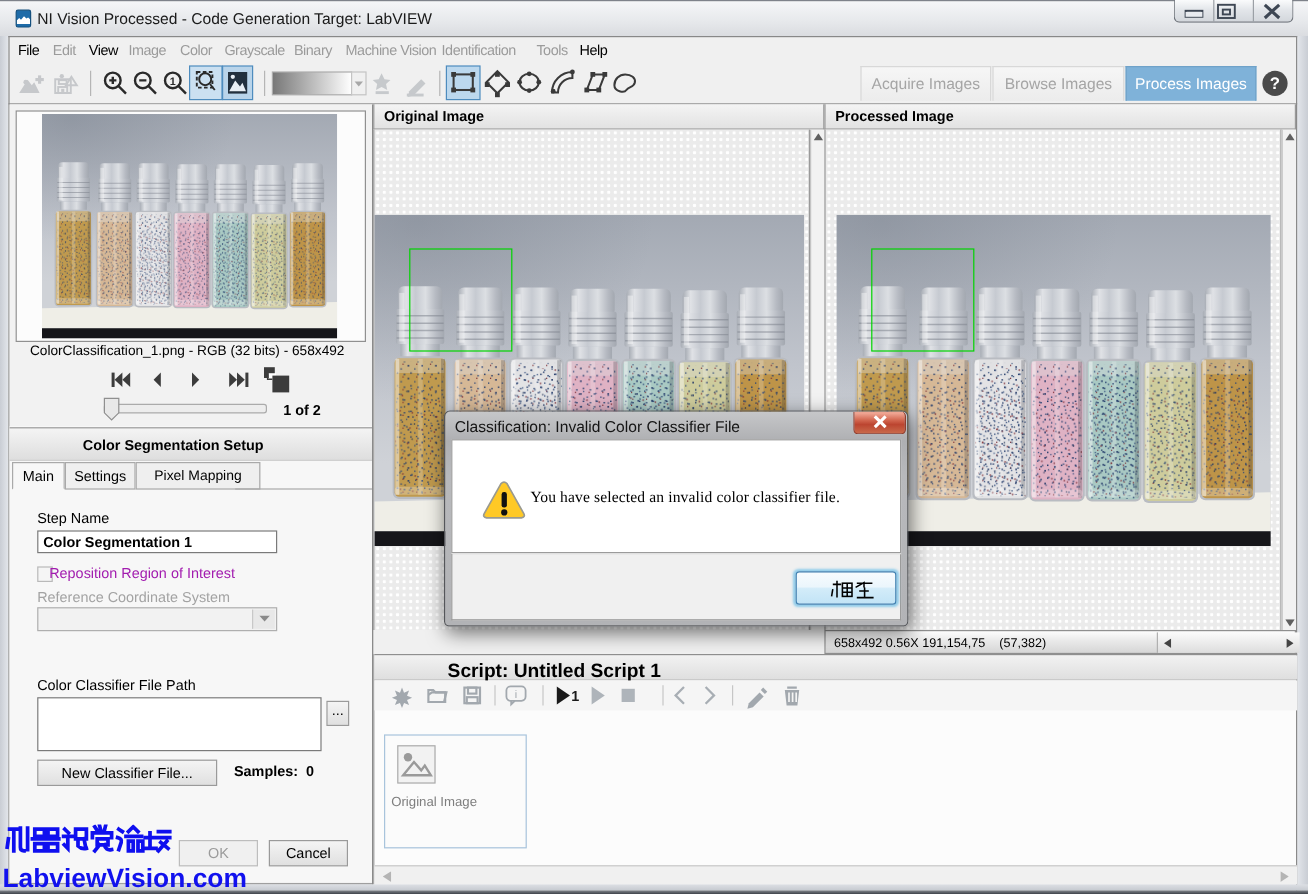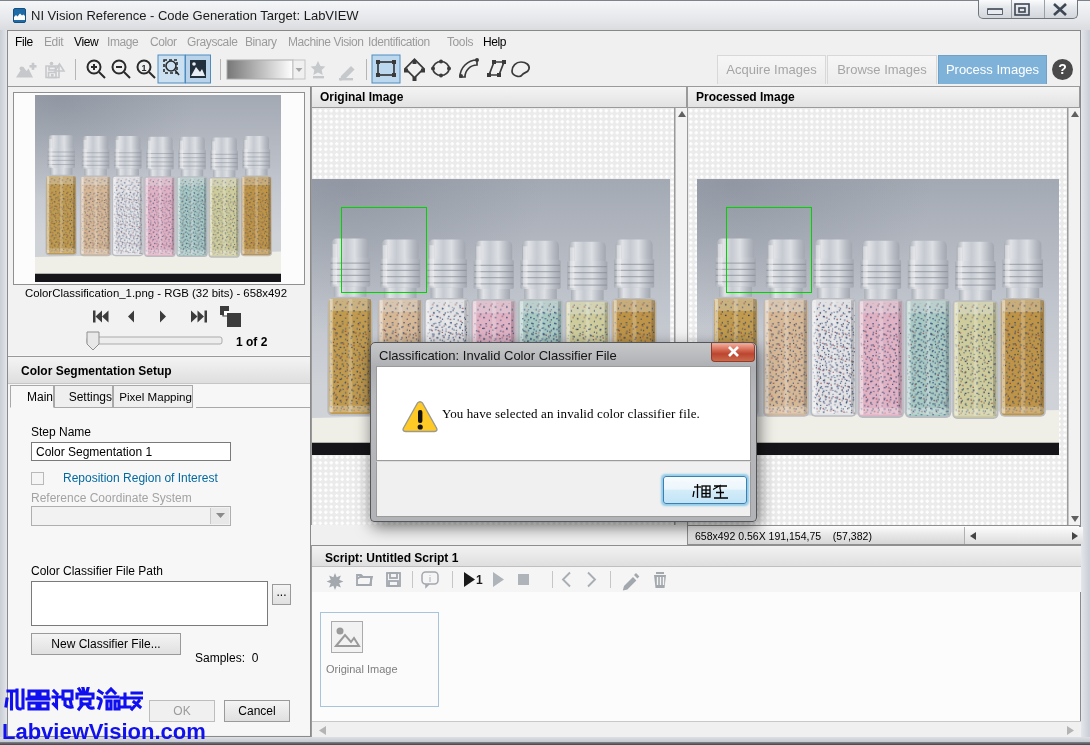--- a/index.html
+++ b/index.html
@@ -1,19 +1,19 @@
 <!DOCTYPE html>
 <html><head>
 <meta charset="utf-8">
 <style>
   html,body{margin:0;padding:0;}
   body{width:1090px;height:745px;overflow:hidden;font-family:"Liberation Sans",sans-serif;background:#fff;}
   #win{position:absolute;left:0;top:0;width:1090px;height:745px;background:#F0F0F0;}
   .abs{position:absolute;}
-  .bold{font-weight:bold;}
+  .bold{font-weight:bold;margin-left:48px;}
   
   #titlebar{left:0;top:0;width:1090px;height:30px;background:linear-gradient(#F5F6F8,#E6E8EB 60%,#DADCE0);border-top:1px solid #7E828A;box-sizing:border-box;}
   #titletext{left:31px;top:8px;font-size:13px;color:#1A1A1A;}
   #appicon{left:13px;top:8px;width:11px;height:13px;background:#1E6BA8;border-radius:2px;border:1px solid #15507E;}
   
   #capbtns{left:978px;top:0;width:100px;height:19px;background:linear-gradient(#FAFBFC,#E3E6EA 45%,#D3D7DC);border:1px solid #70757C;border-top:none;border-radius:0 0 5px 5px;box-sizing:border-box;}
   .capdiv{top:0;width:1px;height:18px;background:#9BA0A6;}
   
   #menubar{left:0;top:30px;width:1090px;height:22px;background:#F0F0F0;border-top:1px solid #888;box-sizing:border-box;font-size:12px;}
   .mi{top:4px;color:#000;letter-spacing:-0.4px;}
@@ -28,31 +28,31 @@
   #lframe{left:0;top:30px;width:8px;height:712px;background:linear-gradient(90deg,#C9CDD4,#E3E6EB);border-right:1px solid #8A8A8A;box-sizing:border-box;}
   #rframe{left:1080px;top:30px;width:10px;height:712px;background:linear-gradient(90deg,#E3E6EB,#C9CDD4);border-left:1px solid #8A8A8A;box-sizing:border-box;}
   #bstrip1{left:0;top:737px;width:1090px;height:5px;background:linear-gradient(#DCDFE4,#C6CAD0);}
   #bstrip2{left:0;top:742px;width:1090px;height:3px;background:linear-gradient(#82868C,#3F434A);}
   #leftpanel{left:8px;top:87px;width:303px;height:650px;background:#F2F2F2;border-right:1px solid #8A8A8A;border-bottom:1px solid #8A8A8A;box-sizing:border-box;}
   #thumbbox{left:5px;top:5px;width:292px;height:193px;background:#FCFCFC;border:1px solid #909090;box-sizing:border-box;}
   #caption{left:0px;top:200px;width:296px;text-align:center;font-size:11.4px;color:#000;}
   
   #setup{left:8px;top:355px;width:303px;height:380px;border-right:1px solid #8A8A8A;box-sizing:border-box;background:#F7F7F7;}
   #setuphdr{left:0;top:1px;width:302px;height:28px;background:linear-gradient(#F4F4F4,#DEDEDE);border-top:1px solid #999;border-bottom:1px solid #C6C6C6;box-sizing:border-box;font-size:12px;}
-  .stab{top:30px;height:23px;box-sizing:border-box;font-size:12px;text-align:right;line-height:22px;border:1px solid #A9A9A9;}
-  .field{box-sizing:border-box;background:#FFF;border:1px solid #7A7A7A;font-size:12px;}
+  .stab{top:30px;height:23px;box-sizing:border-box;font-size:12px;text-align:center;line-height:22px;border:1px solid #A9A9A9;}
+  .field{box-sizing:border-box;background:#FFF;border:1px solid #7A7A7A;font-size:12px;font-weight:bold;}
   .btn{box-sizing:border-box;background:linear-gradient(#F4F4F4,#E0E0E0);border:1px solid #9A9A9A;font-size:12px;text-align:center;}
   
   .imgpanel-hdr{top:87px;height:21px;background:linear-gradient(#F4F4F4,#E2E2E2);border:1px solid #9A9A9A;border-top:none;box-sizing:border-box;font-size:12px;line-height:20px;}
   .viewport{top:108px;height:417px;background-color:#EBEBEB;background-image:radial-gradient(circle,#FFF 1.4px,rgba(255,255,255,0) 1.6px);background-size:5.5px 5.5px;border-left:1px solid #9A9A9A;border-right:1px solid #9A9A9A;box-sizing:border-box;}
   .statusbar{top:525px;height:20px;background:linear-gradient(#FDFDFD,#E9E9E9 45%,#D6D6D6);border:1px solid #8F8F8F;box-sizing:border-box;font-size:10.5px;}
   .vscroll{top:108px;width:12px;height:417px;background:#F2F2F2;border-left:1px solid #C4C4C4;box-sizing:border-box;}
   
   #script{left:311px;top:545px;width:769px;height:192px;background:#FCFCFC;border-left:1px solid #9A9A9A;box-sizing:border-box;}
-  #scripthdr{left:0;top:0;width:769px;height:22px;background:linear-gradient(#F2F2F2,#DFDFDF);border-top:1px solid #8F8F8F;border-bottom:1px solid #BFBFBF;box-sizing:border-box;font-size:12px;}
+  #scripthdr{left:0;top:0;width:769px;height:22px;background:linear-gradient(#F2F2F2,#DFDFDF);border-top:1px solid #8F8F8F;border-bottom:1px solid #BFBFBF;box-sizing:border-box;font-size:16px;}
   #scripttools{left:0;top:22px;width:769px;height:25px;background:#F5F5F5;}
   #scrollh{left:0;top:176px;width:769px;height:16px;background:#F0F0F0;border-top:1px solid #C8C8C8;box-sizing:border-box;}
   
   #dialog{left:370px;top:342px;width:387px;height:180px;background:linear-gradient(180deg,#C6C7C9,#AEAFB2 14%,#B8B9BC 30%,#B2B3B6);border:1px solid #54565A;border-radius:5px 5px 4px 4px;box-shadow:2px 5px 16px rgba(0,0,0,0.55);box-sizing:border-box;}
   #dlgtitle{left:8px;top:5px;font-size:13px;color:#151515;}
   #dlgclose{left:340px;top:0px;width:44px;height:19px;background:linear-gradient(#EFA492 8%,#D2664F 40%,#BC4530 60%,#C96A4B);border:1px solid #923C2C;border-top:none;border-radius:0 4px 4px 4px;box-sizing:border-box;color:#FFF;text-align:center;font-size:12px;font-weight:bold;line-height:17px;text-shadow:0 1px 2px rgba(0,0,0,.5);}
   #dlgbody{left:5px;top:23px;width:375px;height:95px;background:#FFF;border:1px solid #9B9B9B;box-sizing:border-box;}
   #dlgfoot{left:5px;top:118px;width:375px;height:56px;background:#F0F0F0;border:1px solid #9B9B9B;border-top:1px solid #DFDFDF;box-sizing:border-box;}
   #okbtn{left:286px;top:14px;width:84px;height:28px;background:linear-gradient(#F7FBFE,#EBF6FC 46%,#D3ECF9 52%,#C2E4F6);border:1px solid #3C7FB1;border-radius:3px;box-shadow:0 0 2px 1.5px #90CCEA;box-sizing:border-box;font-size:13px;text-align:center;line-height:26px;}
   
@@ -138,21 +138,21 @@
         <rect x="384" y="226" width="72" height="190" fill="url(#sp1)" opacity="0.9" transform="translate(2 6)"></rect>
       </g>
     </defs>
   </svg>
 
   <div id="titlebar" class="abs"></div>
   <div id="appicon" class="abs"></div>
   <svg class="abs" style="left:14px;top:13px" width="11" height="7">
       <path d="M0,7 L0,4 2,2 3.5,3.5 6,0.5 8,2.5 9.5,1.5 11,3 11,7 Z" fill="#FFF"></path>
     </svg>
-  <div id="titletext" class="abs">NI Vision Reference - Code Generation Target: LabVIEW</div>
+  <div id="titletext" class="abs">NI Vision Processed - Code Generation Target: LabVIEW</div>
   <div id="capbtns" class="abs">
     <div class="capdiv abs" style="left:32px"></div>
     <div class="capdiv abs" style="left:65px"></div>
     <svg class="abs" style="left:0;top:0" width="100" height="19">
       <rect x="9" y="9" width="14" height="5" fill="none" stroke="#3E4754" stroke-width="1.6"></rect>
       <rect x="9" y="10" width="14" height="4" fill="#E8EBEF"></rect>
       <rect x="36" y="4" width="14" height="11" fill="none" stroke="#3E4754" stroke-width="1.6"></rect>
       <rect x="40" y="8" width="6" height="4" fill="none" stroke="#3E4754" stroke-width="1.6"></rect>
       <g stroke="#3E4754" stroke-width="2.6">
           <line x1="75" y1="4" x2="87" y2="15"></line>
@@ -310,38 +310,38 @@
       <text x="155" y="17" font-size="12" font-weight="bold" fill="#000" font-family="Liberation Sans">1 of 2</text>
     </svg>
   </div>
 
   <div id="setup" class="abs">
     <div id="setuphdr" class="abs">
         <span class="abs bold" style="left:13px;top:7px">Color Segmentation Setup</span>
       </div>
     <div class="stab abs" style="left:2px;width:44px;background:#F7F7F7;border-bottom:1px solid #F7F7F7;">Main</div>
     <div class="stab abs" style="left:46px;width:59px;background:#EFEFEF;">Settings</div>
-    <div class="stab abs" style="left:105px;width:80px;background:#EFEFEF;font-size:11.6px;">Pixel Mapping</div>
+    <div class="stab abs" style="left:105px;width:104px;background:#EFEFEF;font-size:11.6px;">Pixel Mapping</div>
     <div class="abs" style="left:188px;top:52px;width:114px;height:1px;background:#A9A9A9"></div>
     <div class="abs" style="left:23px;top:70px;font-size:12px;">Step Name</div>
     <div class="field abs" style="left:23px;top:87px;width:200px;height:19px;line-height:18px;padding-left:4px;">Color Segmentation 1</div>
     <div class="abs" style="left:23px;top:117px;width:13px;height:13px;border:1px solid #B9B9B9;background:#F5F5F5;box-sizing:border-box;"></div>
-    <div class="abs" style="left:55px;top:116px;font-size:12px;color:#0369a1;">Reposition Region of Interest</div>
+    <div class="abs" style="left:33px;top:116px;font-size:12px;color:#a21caf;">Reposition Region of Interest</div>
     <div class="abs" style="left:23px;top:136px;font-size:12px;color:#A3A3A3;">Reference Coordinate System</div>
     <div class="abs" style="left:23px;top:151px;width:200px;height:20px;background:#F2F2F2;border:1px solid #AFAFAF;box-sizing:border-box;">
       <div class="abs" style="right:1px;top:1px;width:18px;height:16px;background:#E8E8E8;border-left:1px solid #C8C8C8;"></div>
       <svg class="abs" style="right:4px;top:6px" width="10" height="8">
           <polygon points="0,0 9,0 4.5,5" fill="#8A8A8A"></polygon>
         </svg>
     </div>
     <div class="abs" style="left:23px;top:209px;font-size:12px;">Color Classifier File Path</div>
     <div class="field abs" style="left:23px;top:226px;width:237px;height:45px;"></div>
     <div class="btn abs" style="left:264px;top:229px;width:19px;height:21px;line-height:14px;">...</div>
     <div class="btn abs" style="left:23px;top:278px;width:150px;height:22px;line-height:21px;">New Classifier File...</div>
-    <div class="abs" style="left:187px;top:296px;font-size:12px;">Samples:&nbsp; 0</div>
+    <div class="abs" style="left:187px;top:281px;font-size:12px;font-weight:bold;">Samples:&nbsp; 0</div>
     <div class="btn abs" style="left:141px;top:345px;width:66px;height:22px;line-height:21px;color:#9B9B9B;background:#F0F0F0;border-color:#BDBDBD;">OK</div>
     <div class="btn abs" style="left:216px;top:345px;width:66px;height:22px;line-height:21px;text-align:center;">Cancel</div>
   </div>
 
   <div class="imgpanel-hdr abs" style="left:311px;width:376px;"><span class="bold" style="margin-left:8px">Original Image</span></div>
   <div class="viewport abs" style="left:311px;width:364px;"></div>
   <svg class="abs" style="left:312px;top:179px" width="358" height="276" viewBox="0 0 658 492" preserveAspectRatio="none">
       <use href="#scene"></use>
     </svg>
   <div class="abs" style="left:341px;top:207px;width:84px;height:84px;border:1px solid #00D400;"></div>

